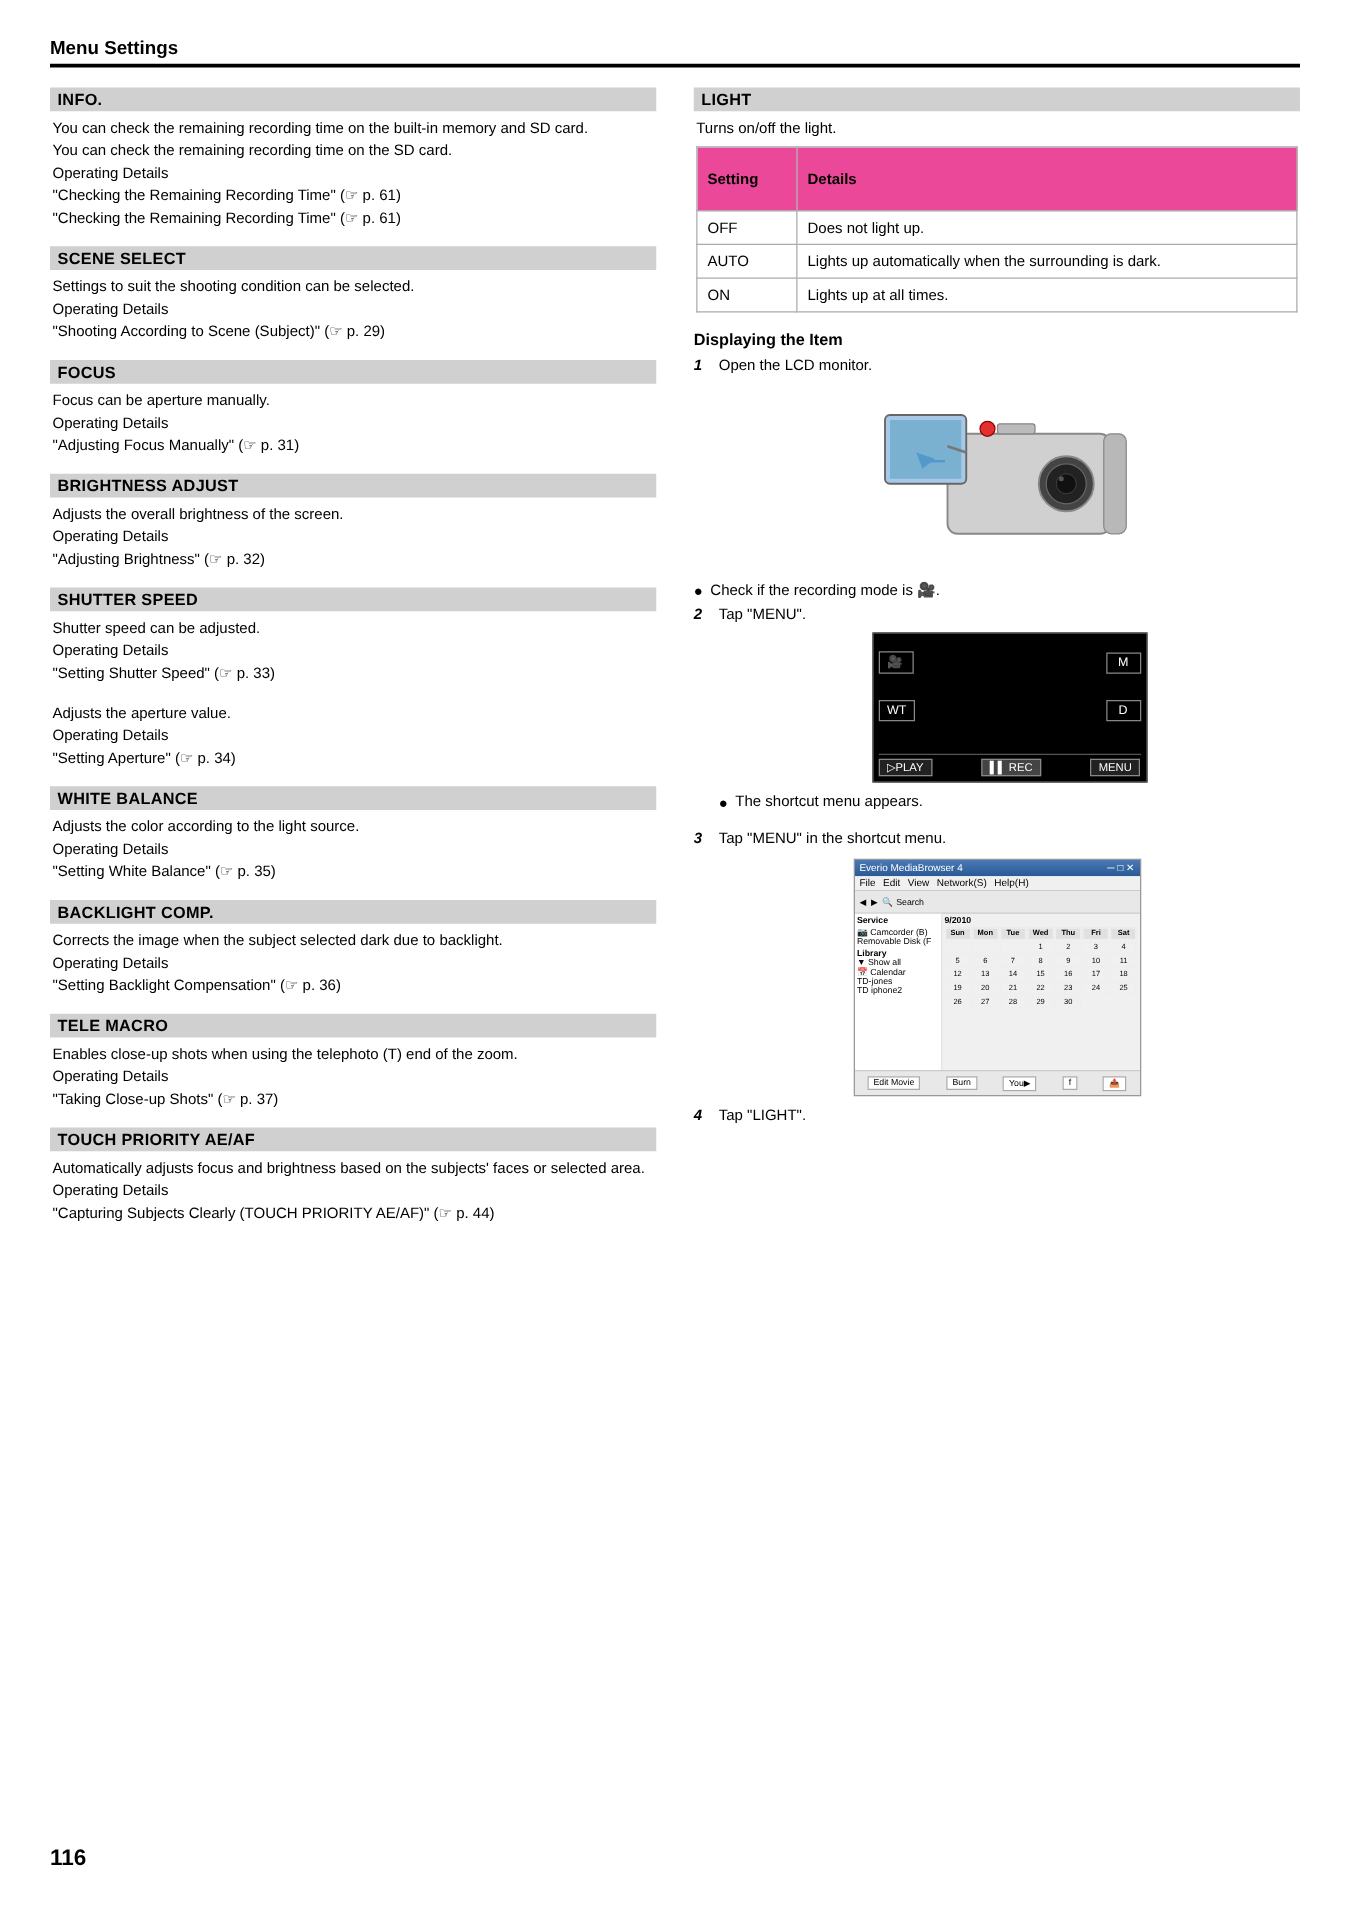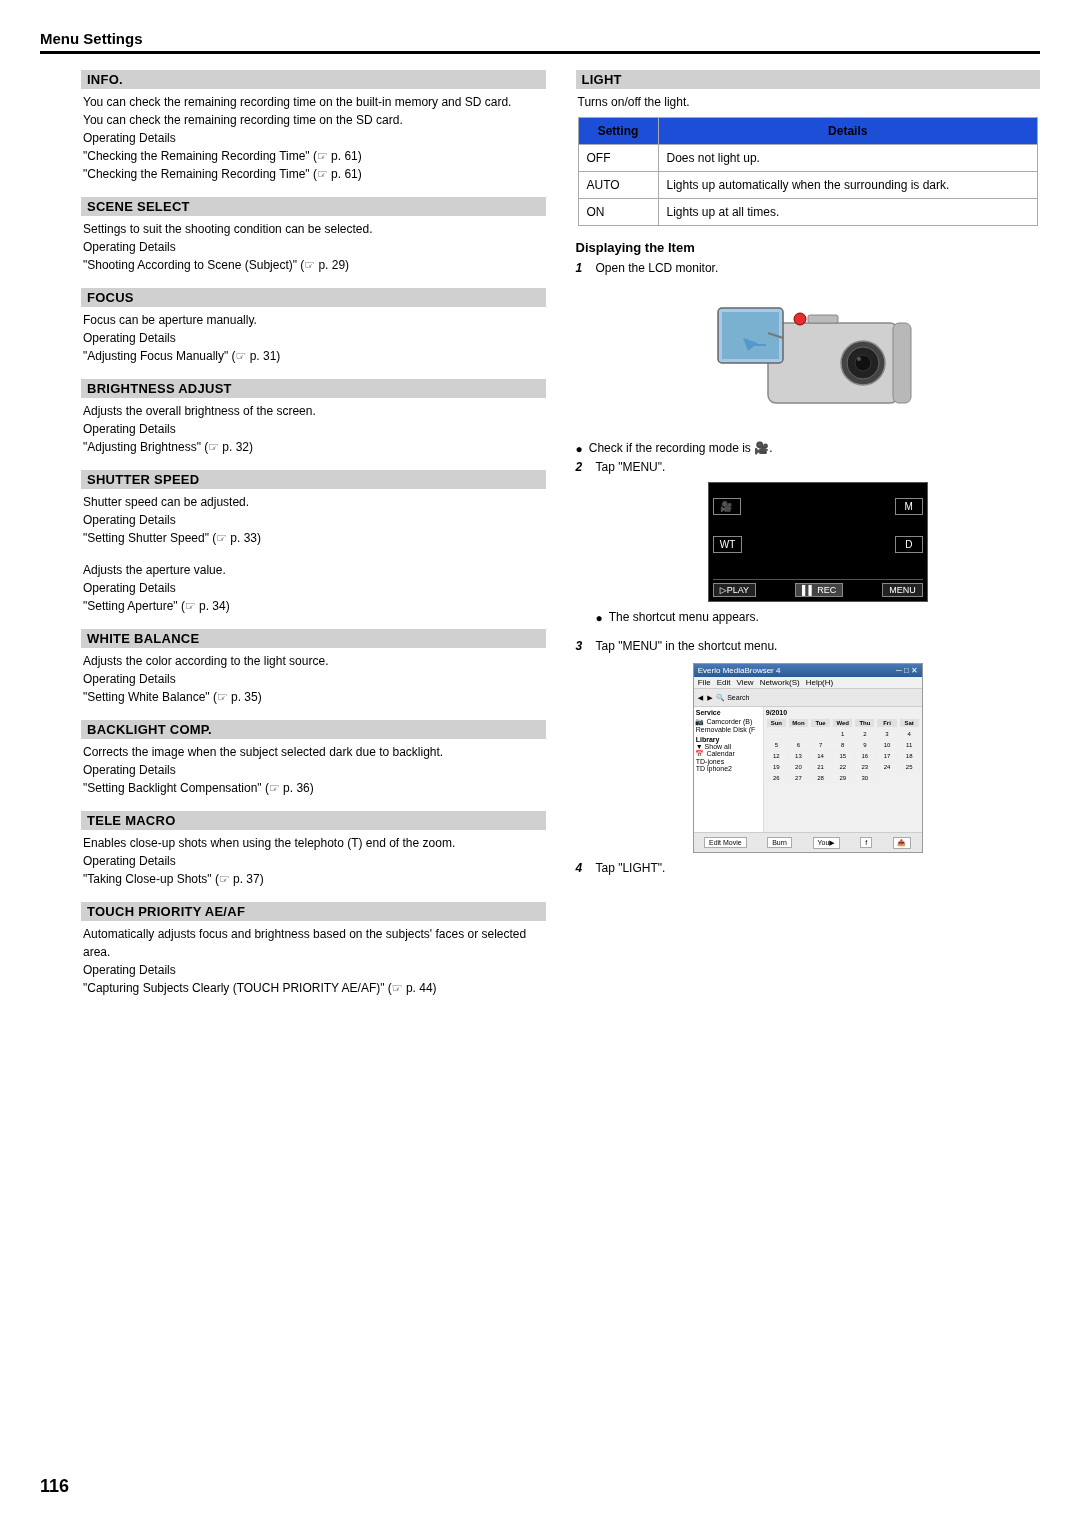--- a/index.html
+++ b/index.html
@@ -22,21 +22,20 @@
       font-size: 15px;
       font-weight: bold;
     }
 
     .two-col {
       display: flex;
       gap: 30px;
     }
     .col-left {
       flex: 1;
-      margin-left: 41px;
     }
     .col-right {
       flex: 1;
     }
 
     .section {
       margin-bottom: 14px;
     }
 
     .section-header {
@@ -56,25 +55,25 @@
     }
 
     
     .light-table {
       width: 100%;
       border-collapse: collapse;
       margin-top: 6px;
       font-size: 12px;
     }
     .light-table th {
-      background: #1d4ed8;
+      background: #ec4899;
       border: 1px solid #aaa;
-      padding: 4px 8px;
-      font-weight: bold;
-      text-align: center;
+      padding: 16px 8px;
+      font-weight: bold;
+      text-align: left;
     }
     .light-table td {
       border: 1px solid #aaa;
       padding: 4px 8px;
       vertical-align: top;
     }
     .light-table td:first-child {
       width: 80px;
       font-weight: normal;
     }

